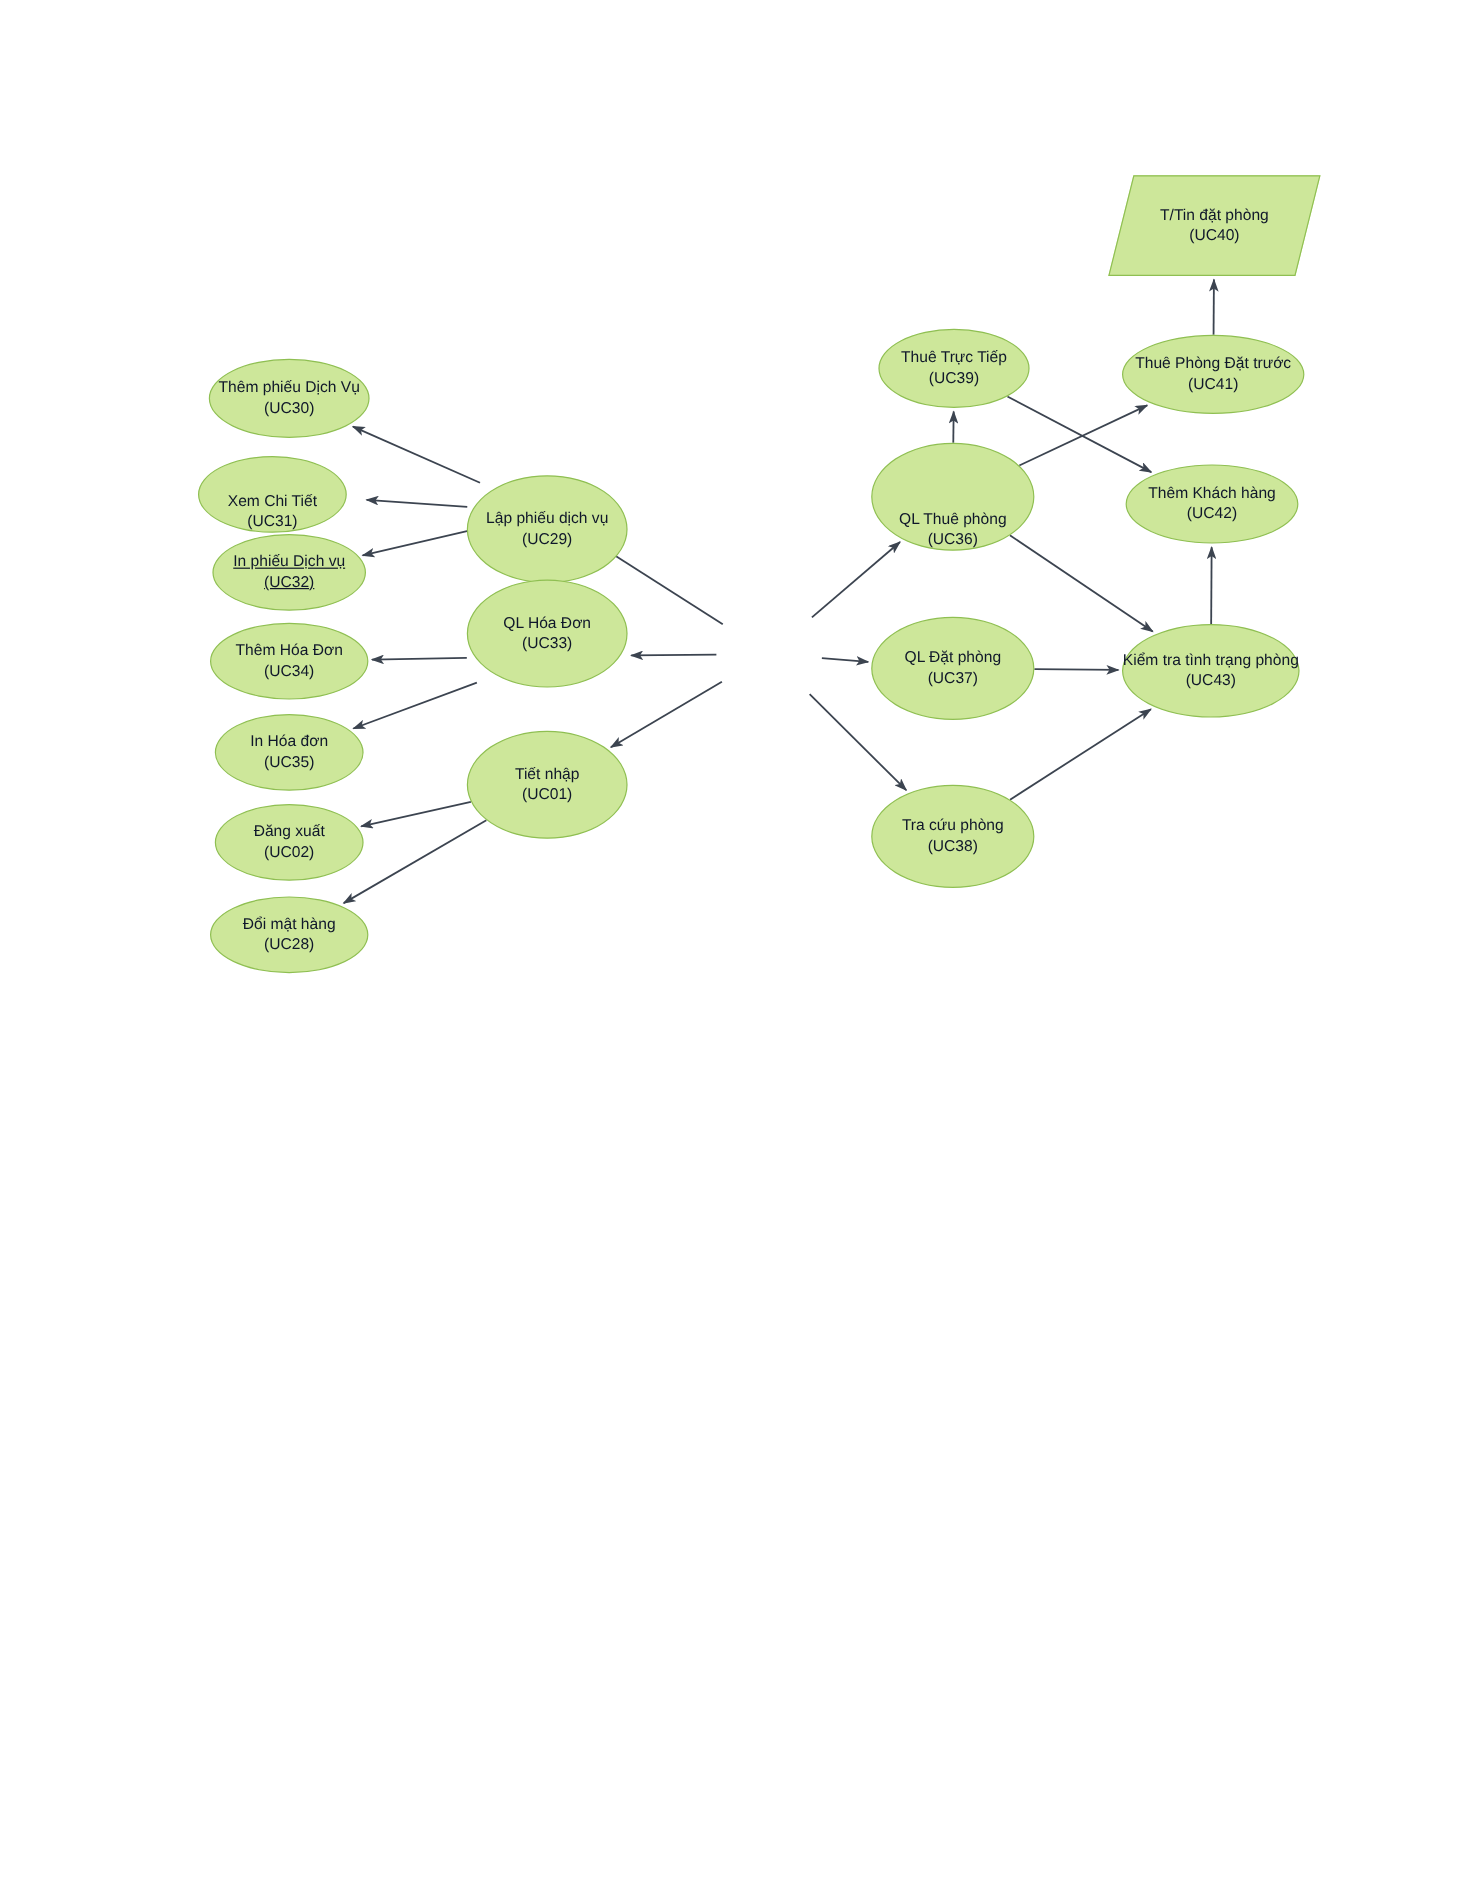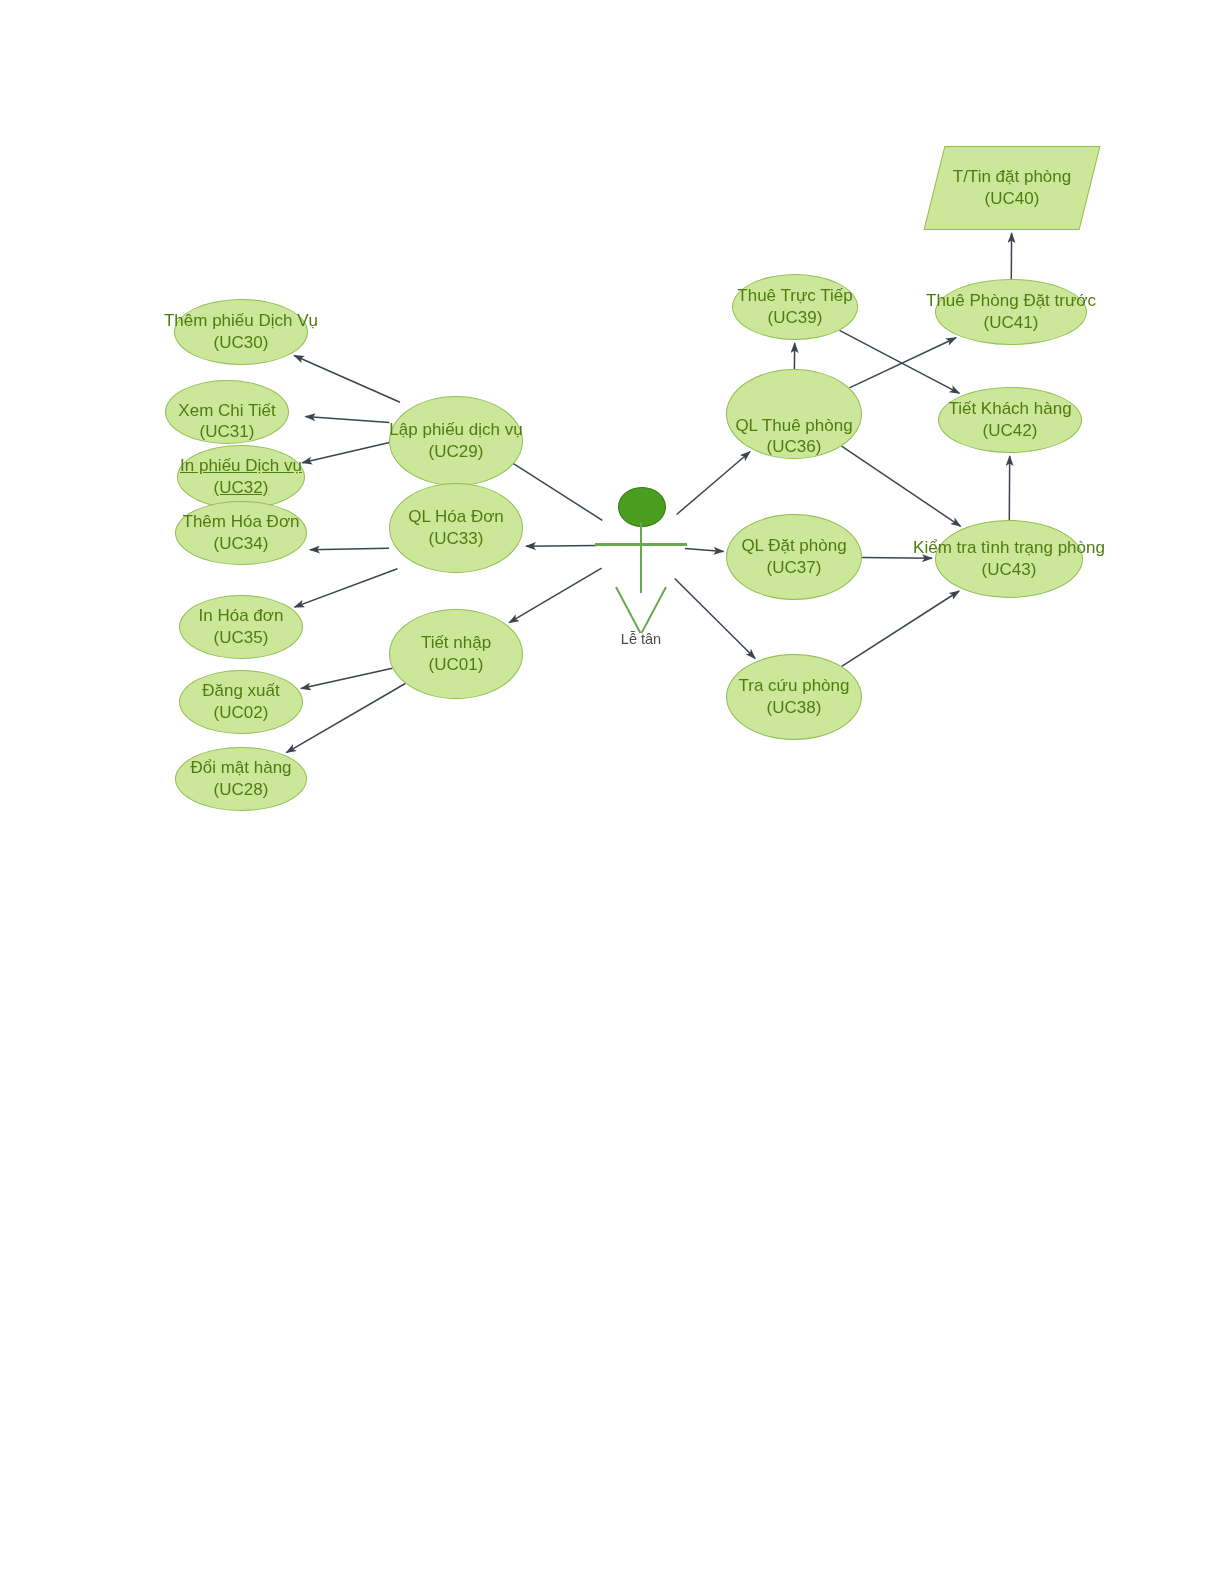--- a/index.html
+++ b/index.html
@@ -6,22 +6,22 @@
   body{width:1225px;height:1585px;font-family:"Liberation Sans",sans-serif;}
   #canvas{position:relative;width:1225px;height:1585px;background:#fff;overflow:hidden;}
   #edges{position:absolute;left:0;top:0;width:1225px;height:1585px;}
   .node{
     position:absolute;
     box-sizing:border-box;
     background:#cde79a;
     border:1.4px solid #8fbf52;
     display:flex;align-items:center;justify-content:center;
     text-align:center;
-    color:#4d7c0f;
-    font-size:17px;
+    color:#0f172a;
+    font-size:13px;
     line-height:1.28;
     white-space:nowrap;
   }
   .node.ellipse{border-radius:50%;}
   .node.parallelogram{
     border:none;background:transparent;
   }
   .para-shape{
     position:absolute;left:0;top:0;width:100%;height:100%;
     background:#cde79a;
@@ -74,49 +74,41 @@
         <line x1="849.4" y1="387.9" x2="956.0" y2="337.8" marker-end="url(#ah)"></line>
         <line x1="841.6" y1="446.1" x2="960.6" y2="526.3" marker-end="url(#ah)"></line>
         <line x1="839.5" y1="330.4" x2="959.4" y2="393.4" marker-end="url(#ah)"></line>
         <line x1="862.0" y1="557.6" x2="932.0" y2="558.3" marker-end="url(#ah)"></line>
         <line x1="841.7" y1="666.4" x2="959.1" y2="591.0" marker-end="url(#ah)"></line>
         <line x1="1009.3" y1="520.0" x2="1009.7" y2="456.0" marker-end="url(#ah)"></line>
         <line x1="1011.3" y1="279.0" x2="1011.6" y2="233.0" marker-end="url(#ah)"></line>
       </g>
   </svg>
 
-  <div class="actor" id="actor-el" style="left: 591px; top: 487px; width: 100px; height: 160px;">
-    <div class="actor-head"></div>
-    <div class="actor-arms"></div>
-    <div class="actor-body"></div>
-    <div class="actor-leg-l"></div>
-    <div class="actor-leg-r"></div>
-    <div class="actor-label">Lễ tân</div>
-  </div>
 
   <div id="nodes-layer">
       <div class="node ellipse" style="left: 174px; top: 299px; width: 134px; height: 66px;">
         <div class="">
           <span class="lbl">Thêm phiếu Dịch Vụ</span>
           <span class="lbl">(UC30)</span>
         </div>
       </div>
       <div class="node ellipse" style="left: 165px; top: 380px; width: 124px; height: 64px; align-items: flex-end;">
         <div class="">
           <span class="lbl">Xem Chi Tiết</span>
           <span class="lbl">(UC31)</span>
         </div>
       </div>
       <div class="node ellipse" style="left: 177px; top: 445px; width: 128px; height: 64px; text-decoration: underline;">
         <div class="">
           <span class="lbl">In phiếu Dịch vụ</span>
           <span class="lbl">(UC32)</span>
         </div>
       </div>
-      <div class="node ellipse" style="left: 175px; top: 501px; width: 132px; height: 64px;">
+      <div class="node ellipse" style="left: 175px; top: 519px; width: 132px; height: 64px;">
         <div class="">
           <span class="lbl">Thêm Hóa Đơn</span>
           <span class="lbl">(UC34)</span>
         </div>
       </div>
       <div class="node ellipse" style="left: 179px; top: 595px; width: 124px; height: 64px;">
         <div class="">
           <span class="lbl">In Hóa đơn</span>
           <span class="lbl">(UC35)</span>
         </div>
@@ -176,21 +168,21 @@
         </div>
       </div>
       <div class="node ellipse" style="left: 935px; top: 279px; width: 152px; height: 66px;">
         <div class="">
           <span class="lbl">Thuê Phòng Đặt trước</span>
           <span class="lbl">(UC41)</span>
         </div>
       </div>
       <div class="node ellipse" style="left: 938px; top: 387px; width: 144px; height: 66px;">
         <div class="">
-          <span class="lbl">Tiết Khách hàng</span>
+          <span class="lbl">Thêm Khách hàng</span>
           <span class="lbl">(UC42)</span>
         </div>
       </div>
       <div class="node ellipse" style="left: 935px; top: 520px; width: 148px; height: 78px;">
         <div class="">
           <span class="lbl">Kiểm tra tình trạng phòng</span>
           <span class="lbl">(UC43)</span>
         </div>
       </div>
       <div class="node parallelogram" style="left: 934px; top: 146px; width: 156px; height: 84px;">

